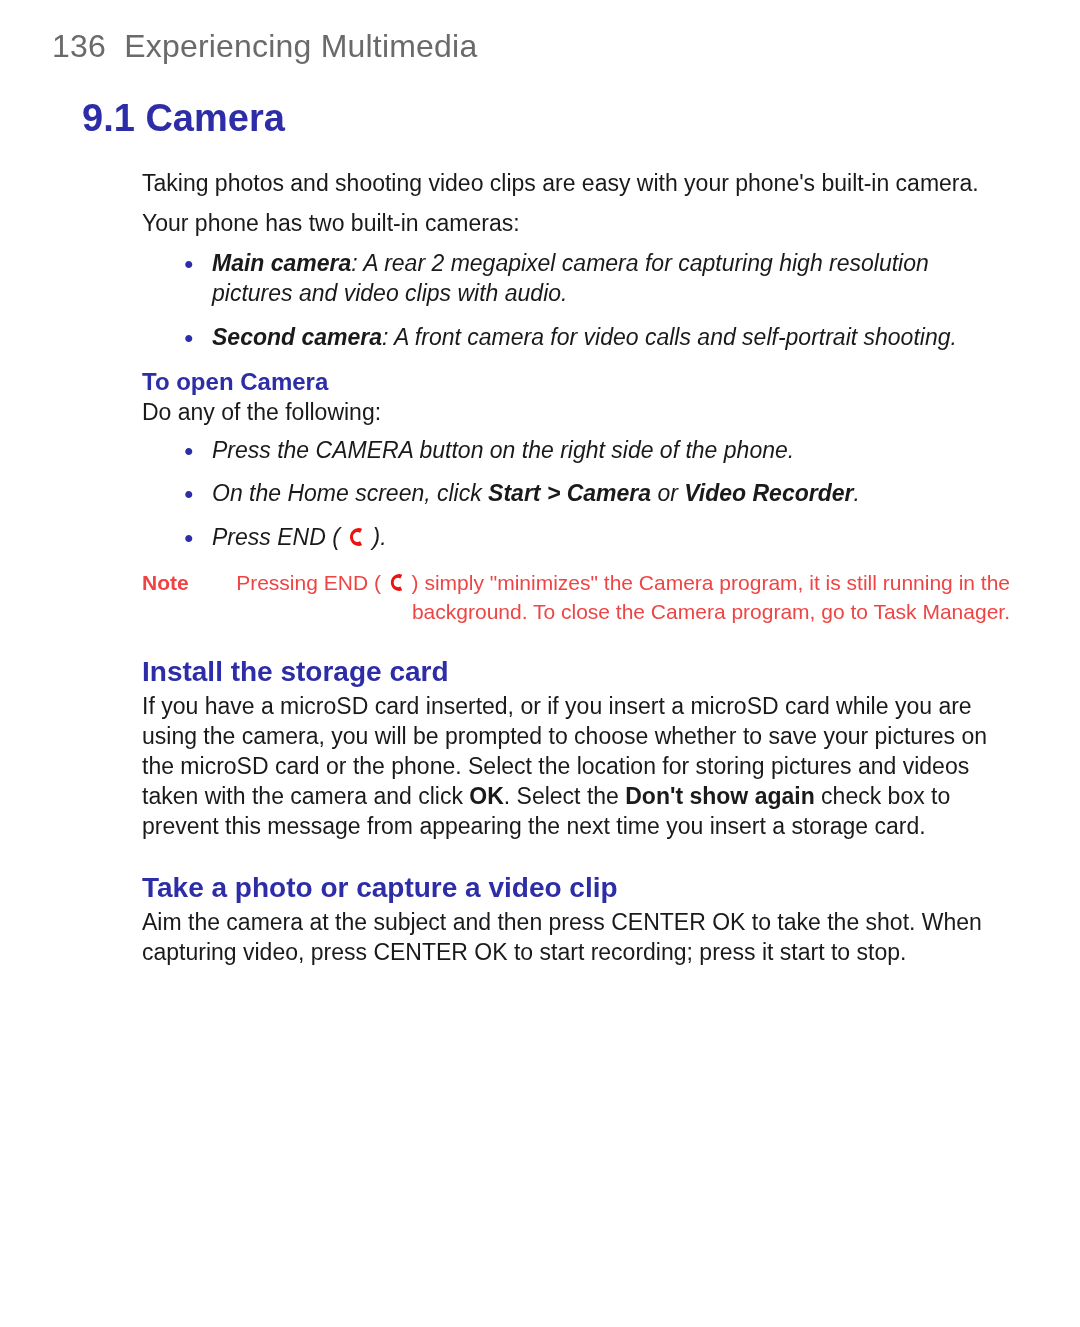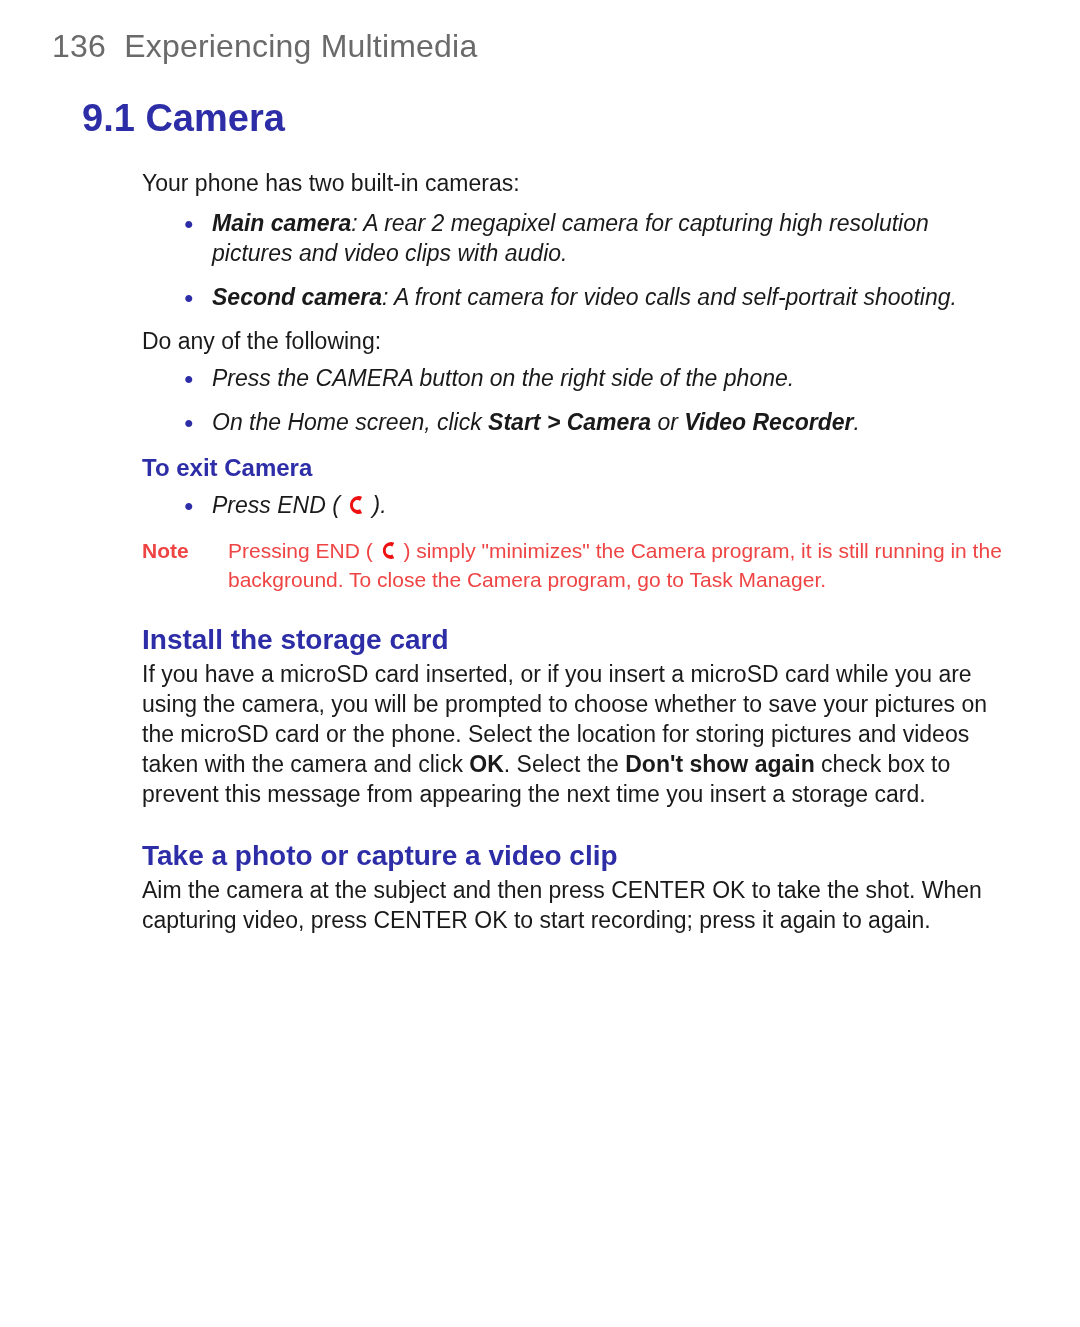--- a/index.html
+++ b/index.html
@@ -75,56 +75,57 @@
     color: #ef4444;
     font-size: 21px;
     margin-top: 16px;
     line-height: 1.35;
   }
   .note-label {
     font-weight: 700;
     flex-shrink: 0;
     min-width: 58px;
   }
-  .note-body { flex: 1; }
+  .note-body { flex: 1; text-align: right; }
   ul.tight li { margin-bottom: 8px; }
 </style>
 </head>
 <body>
 
 <div class="page-header">
   <span>136</span>&nbsp;&nbsp;<span>Experiencing Multimedia</span>
 </div>
 
 <div class="section-title">9.1 Camera</div>
 
 <div class="body-block">
 
+  <div class="para">Taking photos and shooting video clips are easy with your phone's built-in camera.</div>
 
   <div class="para">Your phone has two built-in cameras:</div>
 
   <ul class="bullet">
     <li>
       <span class="bold">Main camera</span><span>: A rear 2 megapixel camera for capturing high resolution pictures and video clips with audio.</span>
     </li>
     <li>
       <span class="bold">Second camera</span><span>: A front camera for video calls and self-portrait shooting.</span>
     </li>
   </ul>
 
+  <div class="sub-heading">To open Camera</div>
   <div>Do any of the following:</div>
 
   <ul class="bullet">
     <li>Press the CAMERA button on the right side of the phone.</li>
     <li>
       <span>On the Home screen, click </span><span class="bold">Start &gt; Camera</span><span> or </span><span class="bold">Video Recorder</span><span>.</span>
     </li>
   </ul>
 
-  <div class="sub-heading">To exit Camera</div>
   <ul class="bullet tight">
     <li>
       <span>Press END ( </span><svg class="end-icon" width="16" height="20" viewBox="0 0 16 20">
           <path d="M11 1 C 6 1 2 5 2 10 C 2 15 6 19 11 19 C 13 19 14 18 14 18 L 12 14 C 12 14 11 15 10 15 C 7 15 5 13 5 10 C 5 7 7 5 10 5 C 11 5 12 6 12 6 L 14 2 C 14 2 13 1 11 1 Z" fill="#e11"></path>
         </svg><span> ).</span>
     </li>
   </ul>
 
   <div class="note-row">
     <div class="note-label">Note</div>
@@ -134,15 +135,15 @@
         </svg><span> ) simply "minimizes" the Camera program, it is still running in the background. To close the Camera program, go to Task Manager.</span>
     </div>
   </div>
 
   <div class="sub-heading big">Install the storage card</div>
   <div class="para">
     <span>If you have a microSD card inserted, or if you insert a microSD card while you are using the camera, you will be prompted to choose whether to save your pictures on the microSD card or the phone. Select the location for storing pictures and videos taken with the camera and click </span><span class="bold">OK</span><span>. Select the </span><span class="bold">Don't show again</span><span> check box to prevent this message from appearing the next time you insert a storage card.</span>
   </div>
 
   <div class="sub-heading big">Take a photo or capture a video clip</div>
-  <div class="para">Aim the camera at the subject and then press CENTER OK to take the shot. When capturing video, press CENTER OK to start recording; press it again to again.</div>
+  <div class="para">Aim the camera at the subject and then press CENTER OK to take the shot. When capturing video, press CENTER OK to start recording; press it start to stop.</div>
 
 </div>
 
 </body></html>

